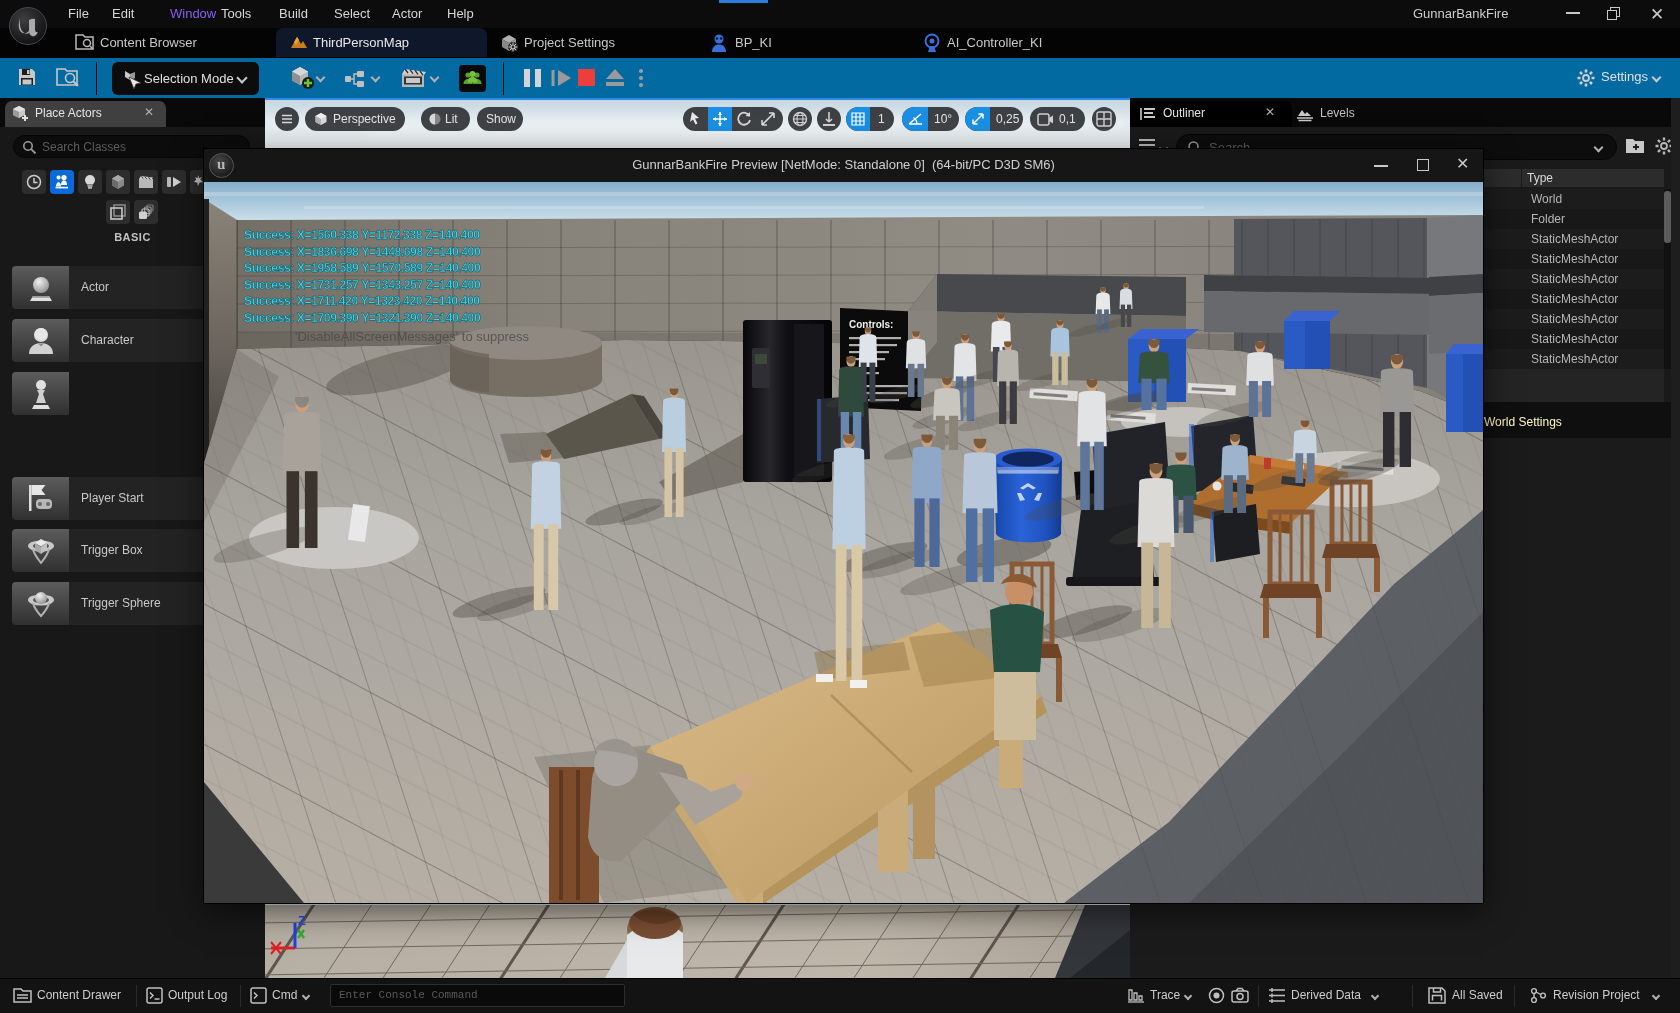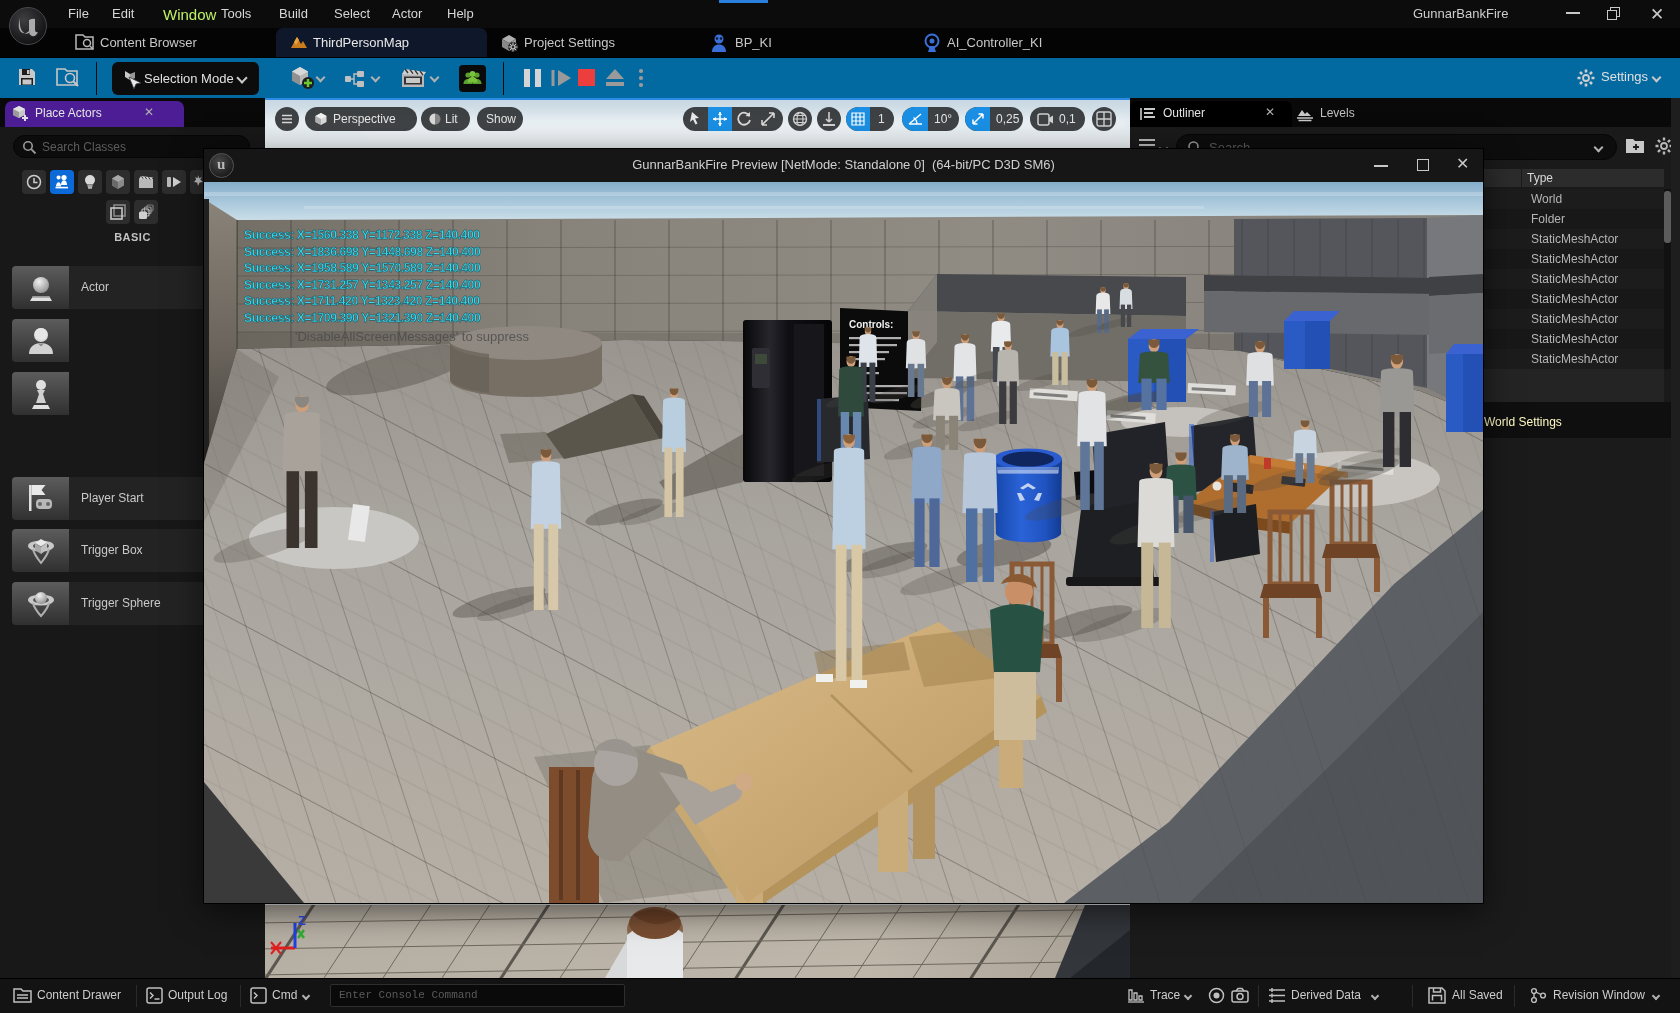--- a/index.html
+++ b/index.html
@@ -12,21 +12,21 @@
 .orow span{margin-left:399px}
 .vpill{position:absolute;height:24px;background:rgba(40,42,44,0.88);border-radius:12px;color:#e4e4e4;font-size:12px;line-height:24px;overflow:hidden}
 </style>
 </head>
 <body>
 
 <div class="abs" id="menubar" style="left:0;top:0;width:1680px;height:28px;background:#0c0c0c">
   <div class="abs" style="left:719px;top:0;width:49px;height:3px;background:#2a7fdc"></div>
   <div class="abs" style="left:68px;top:6px;font-size:13px;color:#d6d6d6">File</div>
   <div class="abs" style="left:112px;top:6px;font-size:13px;color:#d6d6d6">Edit</div>
-  <div class="abs" style="left:163px;top:6px;font-size:15px;color:#bef264">Window</div>
+  <div class="abs" style="left:170px;top:6px;font-size:13px;color:#8b5cf6">Window</div>
   <div class="abs" style="left:221px;top:6px;font-size:13px;color:#d6d6d6">Tools</div>
   <div class="abs" style="left:279px;top:6px;font-size:13px;color:#d6d6d6">Build</div>
   <div class="abs" style="left:334px;top:6px;font-size:13px;color:#d6d6d6">Select</div>
   <div class="abs" style="left:392px;top:6px;font-size:13px;color:#d6d6d6">Actor</div>
   <div class="abs" style="left:447px;top:6px;font-size:13px;color:#d6d6d6">Help</div>
   <div class="abs" style="left:1413px;top:6px;font-size:13px;color:#cdcdcd">GunnarBankFire</div>
   <div class="abs" style="left:1566px;top:12px;width:14px;height:2px;background:#c8c8c8"></div>
   <div class="abs" style="left:1610px;top:7px;width:10px;height:10px;border:1.5px solid #c8c8c8;background:#0c0c0c"></div>
   <div class="abs" style="left:1607px;top:10px;width:10px;height:10px;border:1.5px solid #c8c8c8;background:#0c0c0c"></div>
   <div class="abs" style="left:1650px;top:4px;font-size:17px;color:#c8c8c8;font-weight:300">✕</div>
@@ -152,21 +152,21 @@
       <g stroke="#cfcfcf" stroke-width="2.6">
         <path d="M10 1.5v3M10 15.5v3M1.5 10h3M15.5 10h3M4 4l2.1 2.1M13.9 13.9L16 16M16 4l-2.1 2.1M6.1 13.9L4 16"></path>
       </g>
     </svg>
   <div class="abs" style="left:1601px;top:11px;font-size:13px;color:#e0e0e0">Settings</div>
   <div class="abs" style="left:1653px;top:16px;width:7px;height:7px;border-right:2px solid #c8c8c8;border-bottom:2px solid #c8c8c8;transform:rotate(45deg)"></div>
 </div>
 
 <div class="abs" id="leftpanel" style="left:0;top:98px;width:265px;height:880px;background:#161616">
   <div class="abs" style="left:0;top:0;width:265px;height:29px;background:#090909"></div>
-  <div class="abs" style="left:5px;top:3px;width:179px;height:26px;background:#4c1d95;border-radius:7px 7px 0 0">
+  <div class="abs" style="left:5px;top:3px;width:161px;height:26px;background:#404040;border-radius:7px 7px 0 0">
     <svg class="abs" style="left:7px;top:4px" width="19" height="18" viewBox="0 0 19 18">
         <path d="M7 1l6 3v6l-6 3-6-3V4z" fill="#c8c8c8"></path>
         <path d="M7 1l6 3-6 3-6-3z" fill="#e2e2e2"></path>
         <path d="M7 7v6L1 10V4z" fill="#9a9a9a"></path>
         <path d="M13 10v6M10 13h6" stroke="#e0e0e0" stroke-width="2"></path>
       </svg>
     <div class="abs" style="left:30px;top:5px;font-size:12px;color:#e4e4e4">Place Actors</div>
     <div class="abs" style="left:139px;top:4px;font-size:12px;color:#b0b0b0">✕</div>
   </div>
   <div class="abs" style="left:0;top:29px;width:265px;height:851px;background:#181818"></div>
@@ -233,20 +233,21 @@
     </div>
   <div class="row" style="top:221px">
       <div class="ric">
         <svg width="32" height="32" viewBox="0 0 32 32">
           <circle cx="16" cy="10" r="7" fill="#dadada"></circle>
           <ellipse cx="16" cy="9" rx="6.5" ry="6" fill="#e6e6e6"></ellipse>
           <path d="M4 29c0-7 5-11 12-11s12 4 12 11z" fill="#d2d2d2"></path>
           <path d="M13 18.5l3 3 3-3" fill="#8a8a8a"></path>
         </svg>
       </div>
+      <div class="rlb">Character</div>
     </div>
   <div class="row" style="top:274px">
       <div class="ric">
         <svg width="30" height="32" viewBox="0 0 30 32">
           <circle cx="15" cy="7" r="5" fill="#e0e0e0"></circle>
           <path d="M11 12h8l-2 4 3 9H10l3-9z" fill="#d0d0d0"></path>
           <path d="M8 27h14l2 4H6z" fill="#e0e0e0"></path>
         </svg>
       </div>
     </div>
@@ -296,21 +297,21 @@
     </svg>
 </div>
 
 <div class="abs" id="viewport" style="left:265px;top:98px;width:865px;height:880px;background:linear-gradient(180deg,#c5d5e0 0px,#dde7ed 22px,#ecf1f3 46px,#f2f4f5 100%);overflow:hidden">
   <div class="abs" style="left:0;top:20px;width:865px;height:10px;background:#fff;opacity:0.5;filter:blur(6px)"></div>
   <div class="abs" style="left:100px;top:32px;width:500px;height:6px;background:#fff;opacity:0.4;filter:blur(4px)"></div>
   <div class="abs" style="left:0;top:0;width:865px;height:2px;background:#2e8be5"></div>
   <div class="vpill" style="left:10px;top:9px;width:24px;border-radius:50%"><svg style="margin:6px 0 0 6px" width="12" height="12" viewBox="0 0 12 12">
         <path d="M1 2.5h10M1 6h10M1 9.5h10" stroke="#d8d8d8" stroke-width="1.6"></path>
       </svg></div>
-  <div class="vpill" style="left:40px;top:9px;width:112px"><svg style="position:absolute;left:9px;top:5px" width="14" height="14" viewBox="0 0 14 14">
+  <div class="vpill" style="left:40px;top:9px;width:100px"><svg style="position:absolute;left:9px;top:5px" width="14" height="14" viewBox="0 0 14 14">
         <path d="M7 1l5.5 3v6L7 13 1.5 10V4z" fill="#d8d8d8"></path>
         <path d="M7 1l5.5 3L7 7 1.5 4z" fill="#f0f0f0"></path>
         <path d="M7 7v6L1.5 10V4z" fill="#b0b0b0"></path>
       </svg><span style="margin-left:28px">Perspective</span></div>
   <div class="vpill" style="left:156px;top:9px;width:49px"><svg style="position:absolute;left:7px;top:5px" width="14" height="14" viewBox="0 0 14 14">
         <circle cx="7" cy="7" r="5.5" fill="#888"></circle>
         <path d="M7 1.5a5.5 5.5 0 0 0 0 11z" fill="#d8d8d8"></path>
       </svg><span style="margin-left:24px">Lit</span></div>
   <div class="vpill" style="left:212px;top:9px;width:46px"><span style="margin-left:9px">Show</span></div>
   <div class="vpill" style="left:418px;top:9px;width:100px">
@@ -521,21 +522,21 @@
       <path d="M4.5 13.5v-5h9v5M5.5 1v4h7V1" stroke="#c0c0c0" stroke-width="1.5" fill="none"></path>
     </svg>
   <div class="abs" style="left:1452px;top:9px;font-size:12px;color:#cdcdcd">All Saved</div>
   <div class="abs" style="left:1514px;top:6px;width:1px;height:22px;background:#2a2a2a"></div>
   <svg class="abs" style="left:1530px;top:8px" width="17" height="17" viewBox="0 0 17 17">
       <circle cx="4" cy="4" r="2.4" fill="none" stroke="#c0c0c0" stroke-width="1.4"></circle>
       <circle cx="4" cy="13" r="2.4" fill="none" stroke="#c0c0c0" stroke-width="1.4"></circle>
       <circle cx="13" cy="8.5" r="2.4" fill="none" stroke="#c0c0c0" stroke-width="1.4"></circle>
       <path d="M4 6.4v4.2M6 5l4.8 2.5" stroke="#c0c0c0" stroke-width="1.4"></path>
     </svg>
-  <div class="abs" style="left:1553px;top:9px;font-size:12px;color:#cdcdcd">Revision Window</div>
+  <div class="abs" style="left:1553px;top:9px;font-size:12px;color:#cdcdcd">Revision Project</div>
   <div class="abs" style="left:1653px;top:14px;width:6px;height:6px;border-right:2px solid #b0b0b0;border-bottom:2px solid #b0b0b0;transform:rotate(45deg)"></div>
 </div>
 
 <div class="abs" id="preview" style="left:203px;top:148px;width:1281px;height:756px;background:#101010;border:1px solid #000;z-index:100;box-shadow:0 8px 30px rgba(0,0,0,0.55)">
   <div class="abs" style="left:0;top:0;width:1279px;height:33px;background:#161616">
     <div class="abs" style="left:5px;top:4px;width:25px;height:25px;border-radius:50%;border:1px solid #555;background:radial-gradient(circle at 40% 35%,#4a4a4a,#1a1a1a 75%)">
       <div class="abs" style="left:7px;top:2px;color:#b8b8b8;font-size:15px;font-weight:bold;font-family:'Liberation Serif',serif">u</div>
     </div>
     <div class="abs" style="left:0;top:8px;width:1279px;text-align:center;font-size:13px;color:#cfcfcf">GunnarBankFire Preview [NetMode: Standalone 0]&nbsp; (64-bit/PC D3D SM6)</div>
     <div class="abs" style="left:1170px;top:16px;width:14px;height:2px;background:#c8c8c8"></div>

